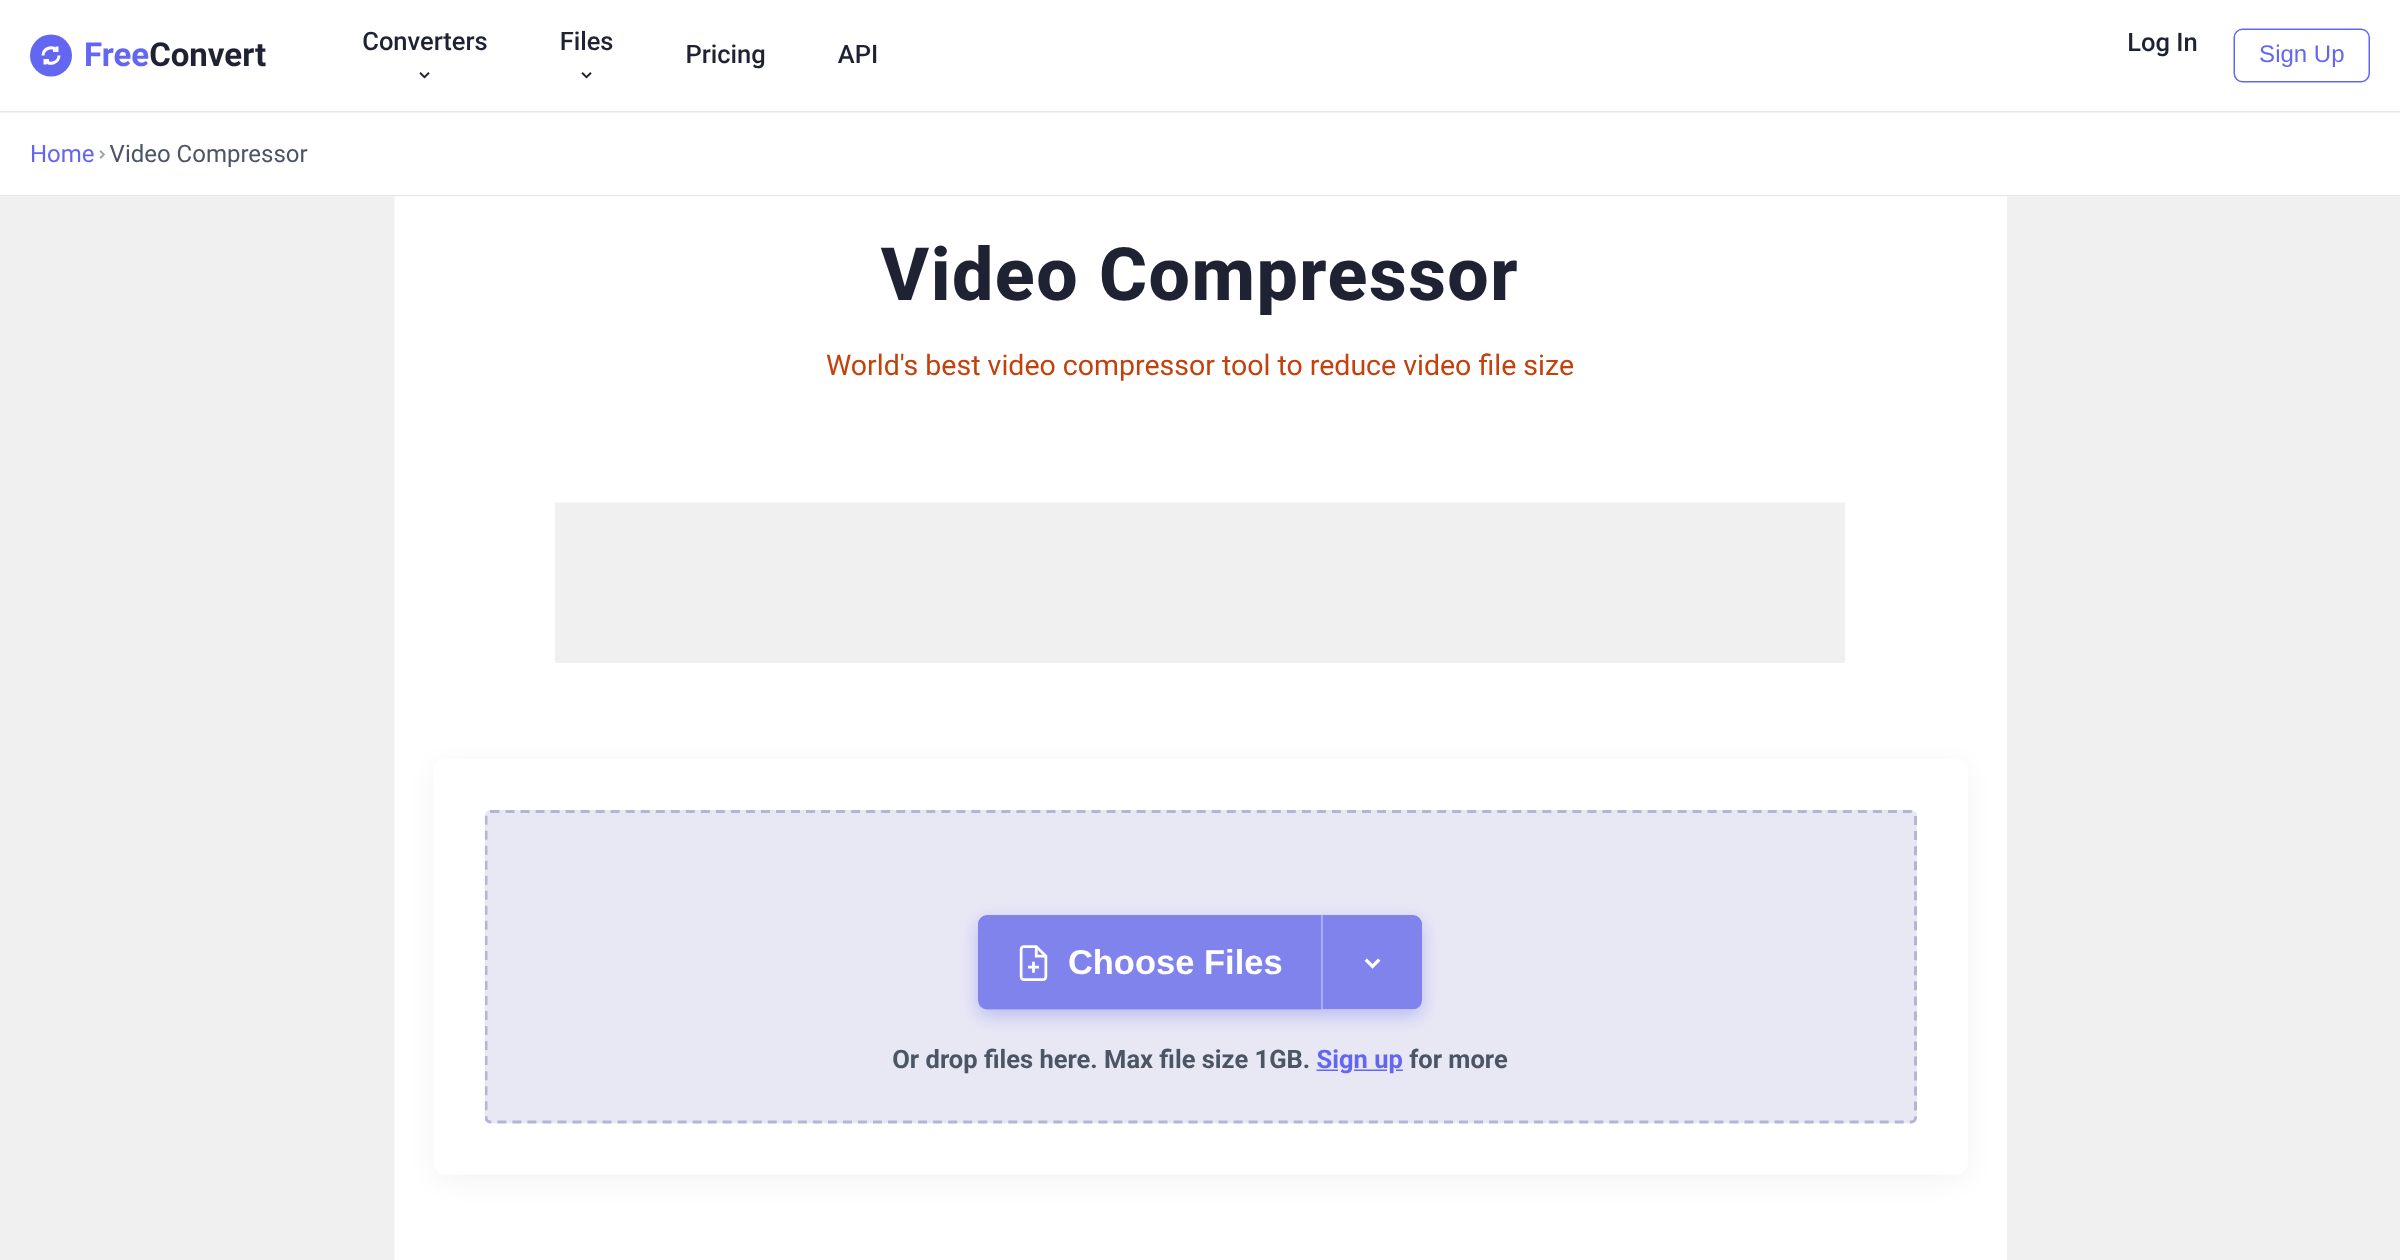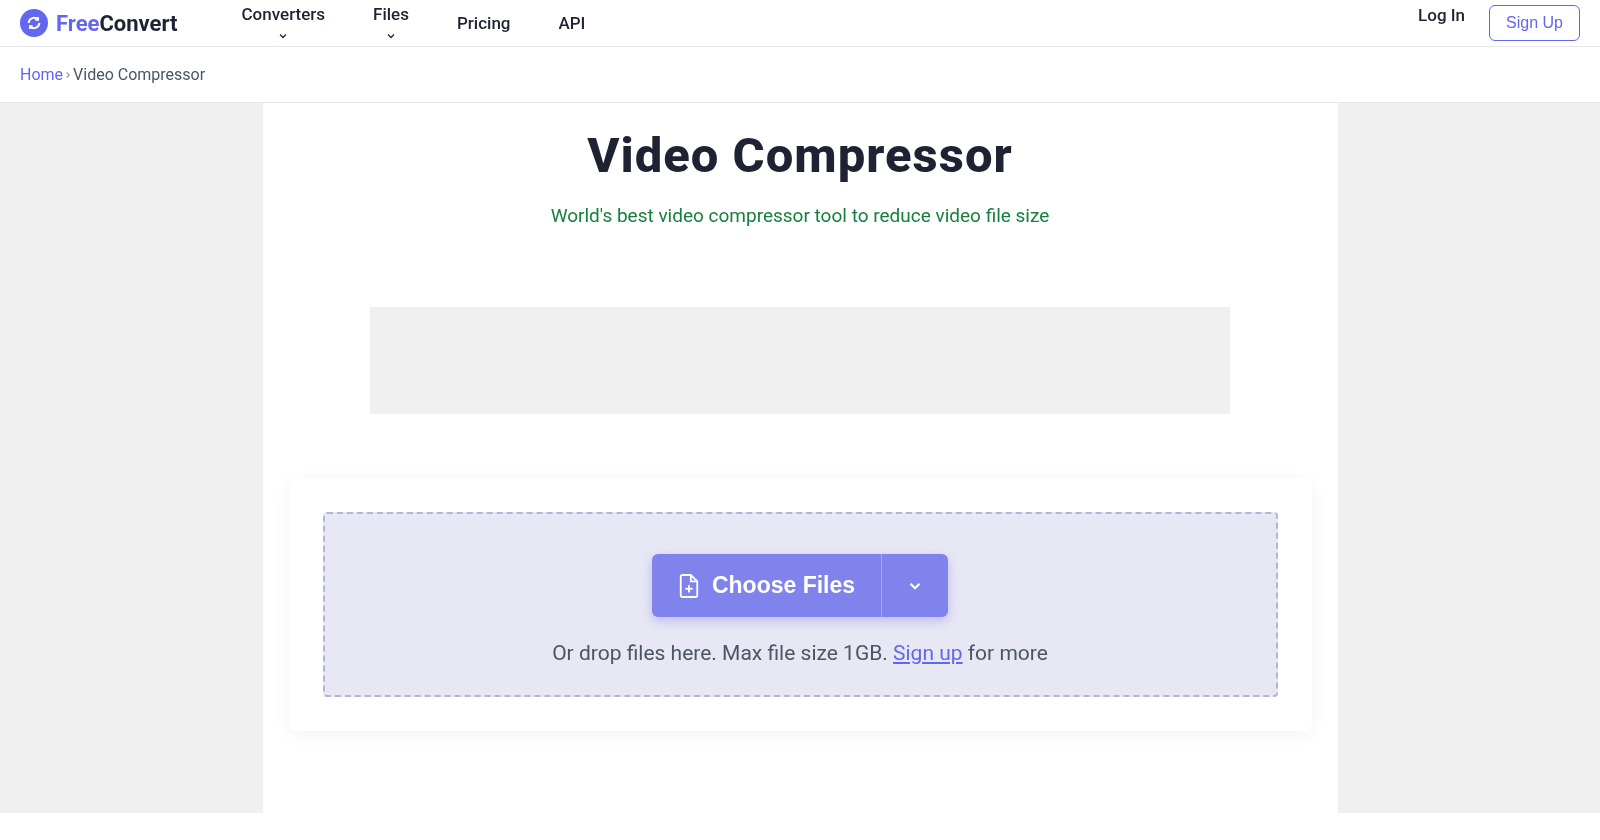--- a/index.html
+++ b/index.html
@@ -8,21 +8,21 @@
       box-sizing: border-box;
     }
     body {
       font-family: -apple-system, BlinkMacSystemFont, 'Segoe UI', Roboto, Helvetica, Arial, sans-serif;
       background: #fff;
       color: #1e2232;
     }
     .header {
       display: flex;
       align-items: center;
-      padding: 4px 20px;
+      padding: 18px 20px;
       border-bottom: 1px solid #e5e7eb;
       background: #fff;
     }
     .logo-group {
       display: flex;
       align-items: center;
       gap: 8px;
     }
     .logo-icon {
       width: 28px;
@@ -119,41 +119,41 @@
       font-size: 49px;
       font-weight: 800;
       text-align: center;
       color: #1e2232;
       letter-spacing: 1px;
       margin-bottom: 20px;
     }
     .page-subtitle {
       font-size: 19px;
       text-align: center;
-      color: #15803d;
+      color: #c2410c;
       margin-bottom: 80px;
     }
     .ad-placeholder {
       width: 860px;
       height: 107px;
       background: #f0f0f1;
       margin: 0 auto 64px;
     }
     .upload-card {
       margin: 0 26px;
       border-radius: 8px;
       box-shadow: 0 4px 20px rgba(0,0,0,0.05);
       padding: 34px;
       background: #fff;
     }
     .dropzone {
       border: 2px dashed #b4b5d4;
       background: #e8e8f5;
       border-radius: 4px;
-      padding: 40px 20px 30px;
+      padding: 68px 20px 30px;
       text-align: center;
     }
     .choose-btn-group {
       display: inline-flex;
       box-shadow: 0 4px 12px rgba(99, 102, 241, 0.35);
       border-radius: 6px;
       margin-bottom: 24px;
     }
     .choose-btn {
       display: flex;
@@ -173,22 +173,23 @@
       color: #fff;
       padding: 18px 24px;
       border-radius: 0 6px 6px 0;
       cursor: pointer;
       border: none;
       border-left: 1px solid rgba(255,255,255,0.3);
       display: flex;
       align-items: center;
     }
     .drop-text {
-      font-size: 21px;
+      font-size: 17px;
       color: #4b5563;
+      font-weight: bold;
     }
     .drop-text a {
       color: #6366f1;
       text-decoration: underline;
       cursor: pointer;
     }
   </style>
 </head>
 <body>
 

